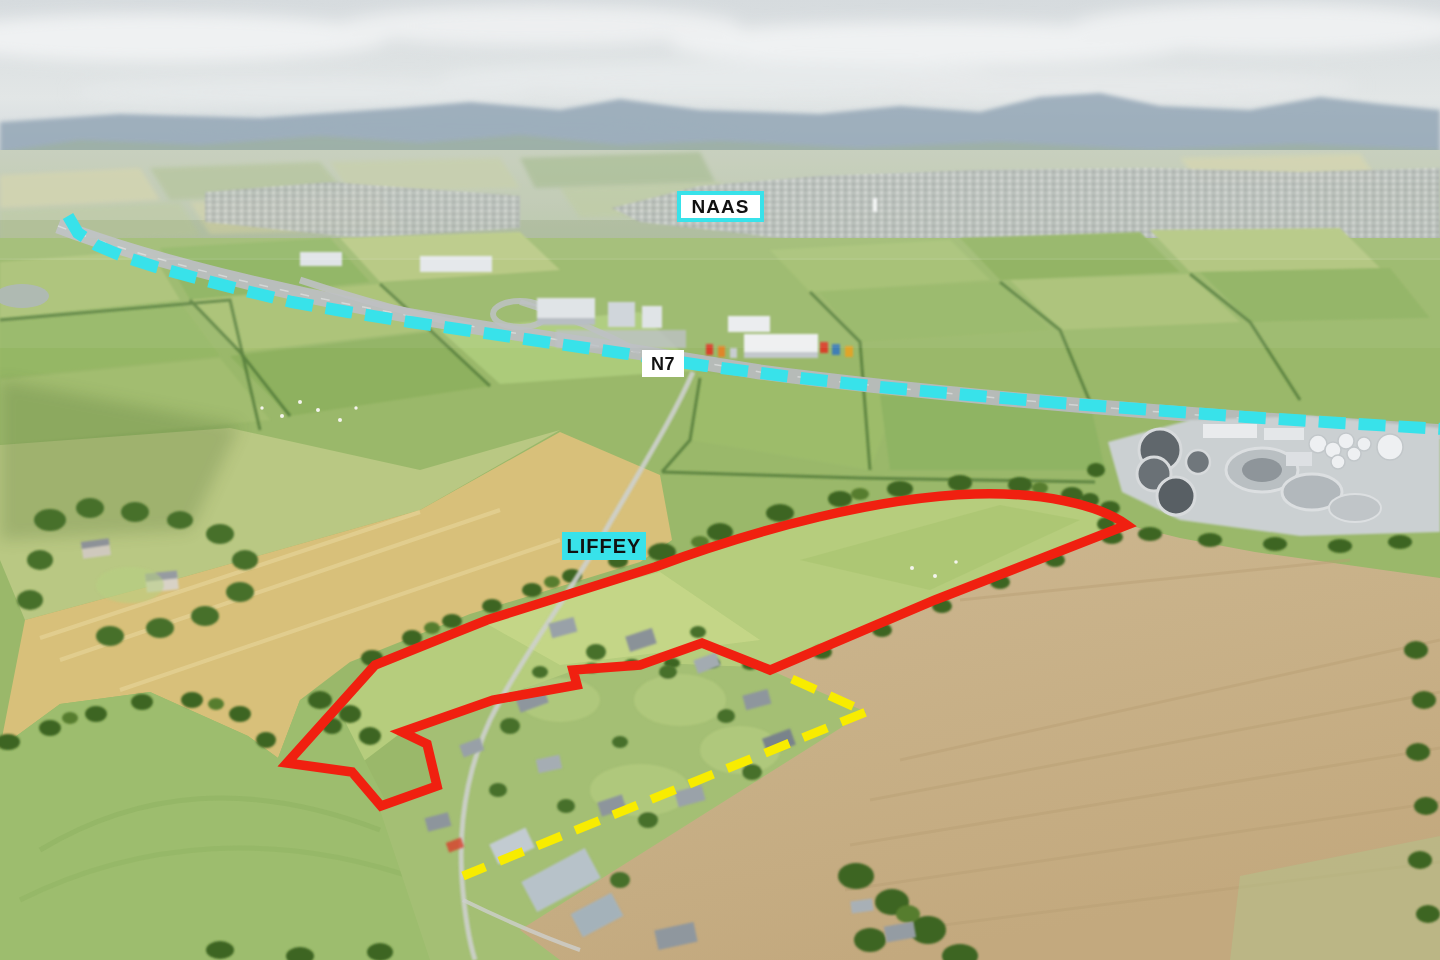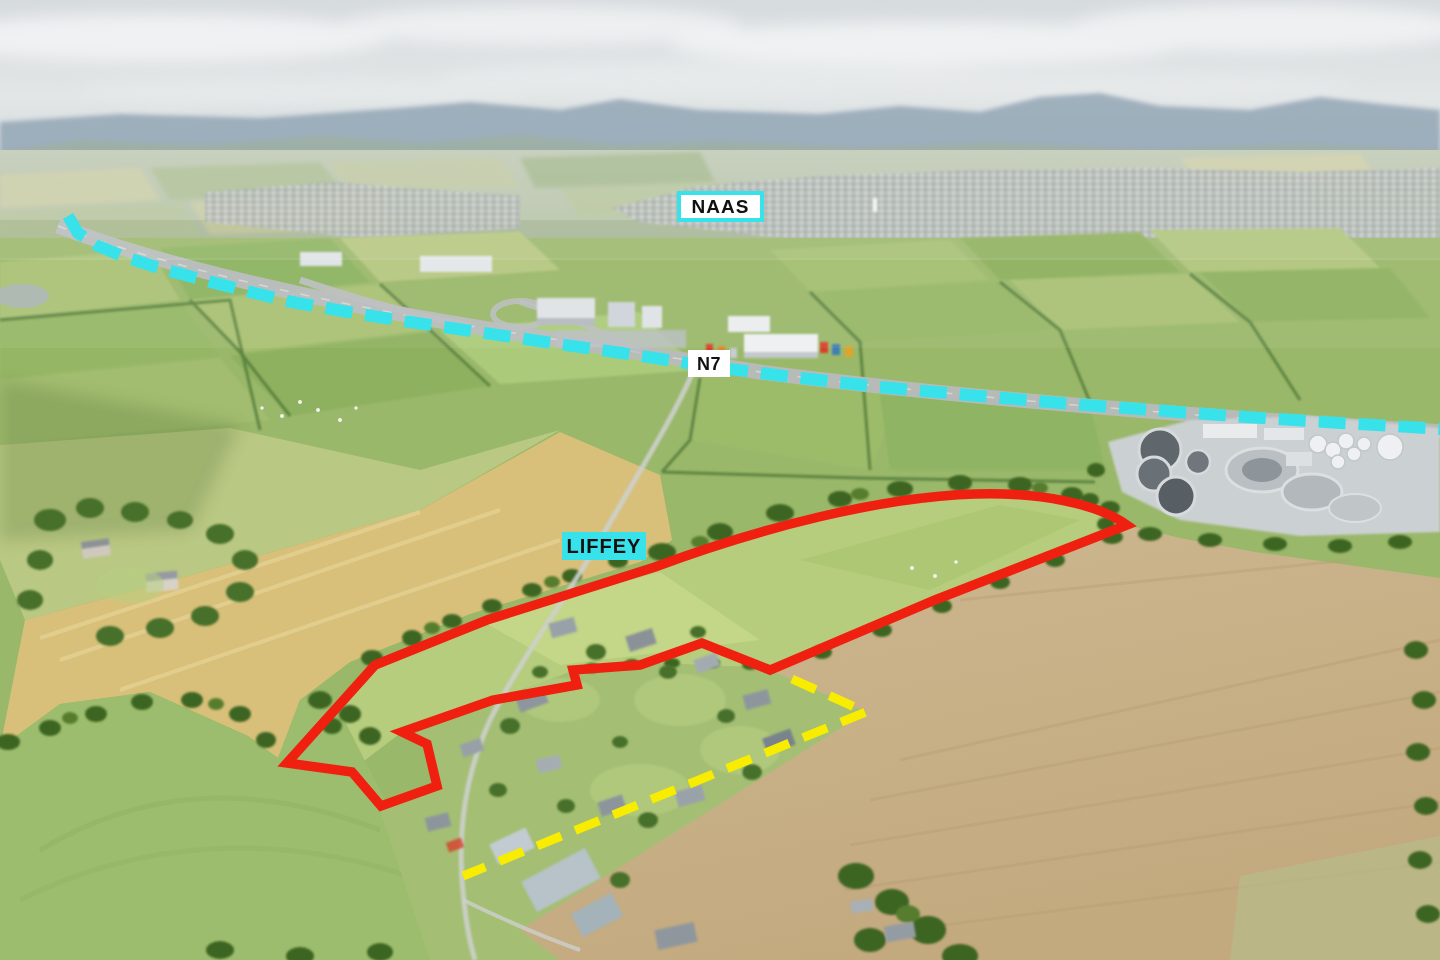--- a/index.html
+++ b/index.html
@@ -4,21 +4,21 @@
 <style>
   html,body{margin:0;padding:0;background:#222;}
   .stage{position:relative;width:1440px;height:960px;overflow:hidden;
          font-family:"Liberation Sans",sans-serif;background:#9ab86a;padding-left:24px;}
   .stage svg{position:absolute;left:0;top:0;}
   .anno-label{position:absolute;display:flex;align-items:center;justify-content:center;
               font-weight:bold;color:#111;box-sizing:border-box;line-height:1;}
   .label-naas{left:677px;top:191px;width:87px;height:31px;background:#ffffff;
               border:4px solid #38e2ea;font-size:19px;letter-spacing:1px;}
   .label-n7{left:642px;top:350px;width:42px;height:27px;background:#ffffff;
-            font-size:18px;letter-spacing:.5px;margin-left:46px;}
+            font-size:18px;letter-spacing:.5px;}
   .label-liffey{left:562px;top:532px;width:84px;height:28px;background:#38e2ea;
                 font-size:20px;letter-spacing:1px;}
 </style>
 </head>
 <body>
 
 <div class="stage">
 
 <svg width="1440" height="960" viewBox="0 0 1440 960">
   <defs>

